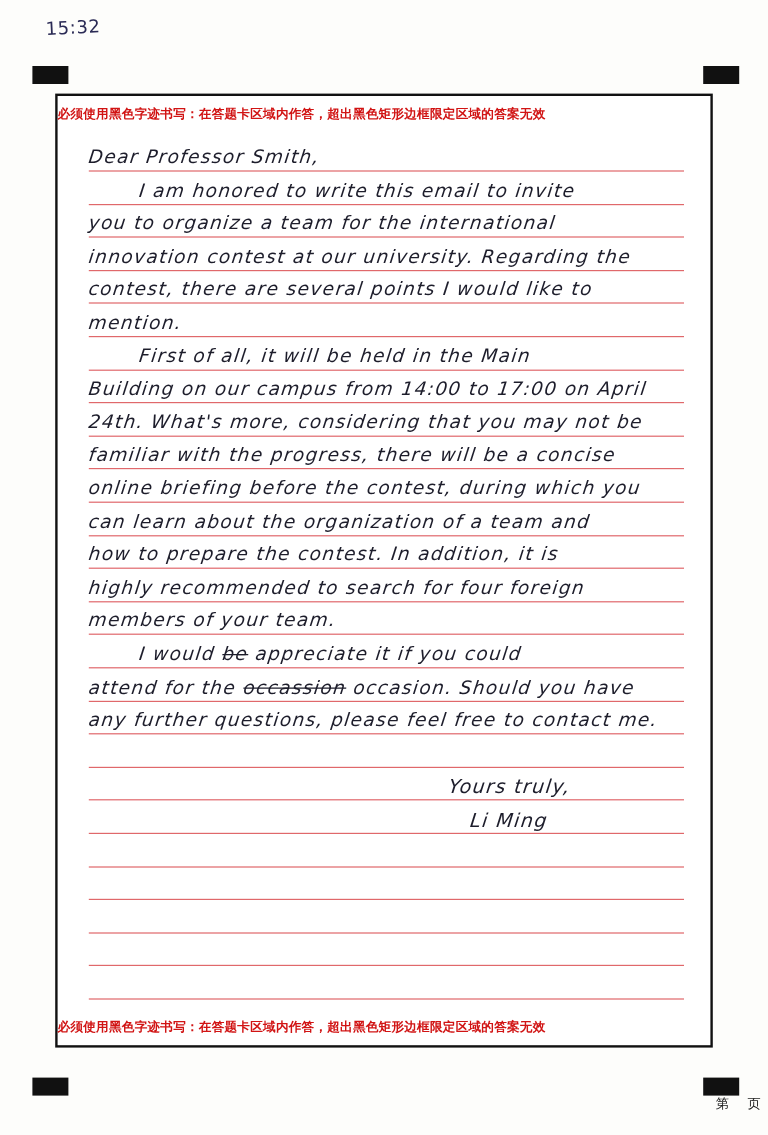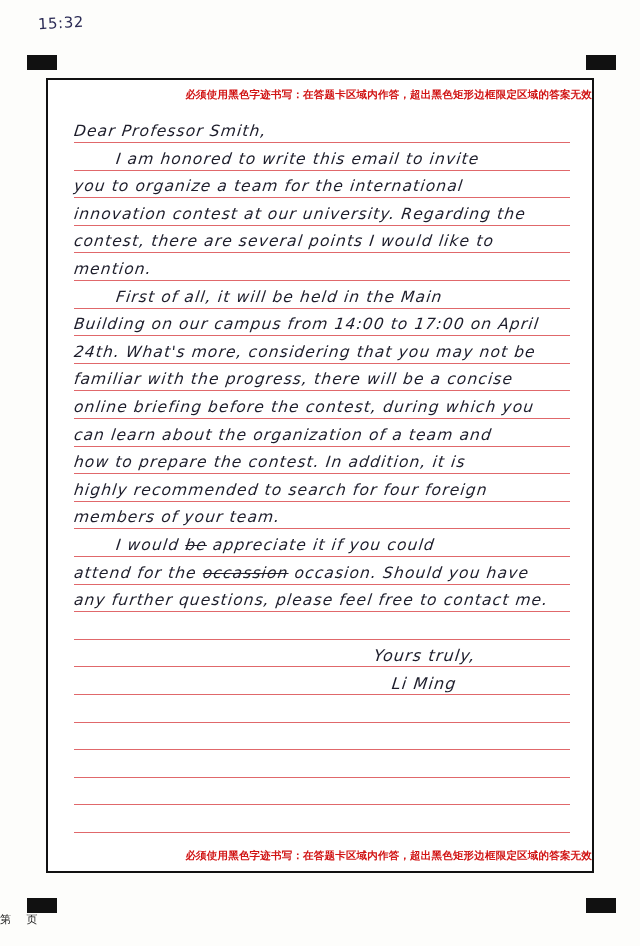--- a/index.html
+++ b/index.html
@@ -56,21 +56,21 @@
     height: 795px;
     border: 2px solid #111111;
     box-sizing: border-box;
     background: #ffffff;
   }
 
   .notice {
     position: absolute;
     left: 0;
     width: 100%;
-    text-align: right;
+    text-align: left;
     color: #d11414;
     font-family: "DejaVu Sans", sans-serif;
     font-size: 10.5px;
     font-weight: bold;
     letter-spacing: 0.2px;
     white-space: nowrap;
   }
   .notice.top { top: 8px; }
   .notice.bottom { bottom: 8px; }
 
@@ -115,21 +115,21 @@
   .strike {
     text-decoration: line-through;
     text-decoration-color: #1d1d2b;
   }
 
   .footer {
     position: absolute;
     left: 0;
     top: 912px;
     width: 100%;
-    text-align: left;
+    text-align: right;
     font-family: "DejaVu Sans", sans-serif;
     font-size: 11px;
     color: #222222;
     letter-spacing: 6px;
   }
 </style>
 </head>
 <body>
 
 <div class="sheet">

